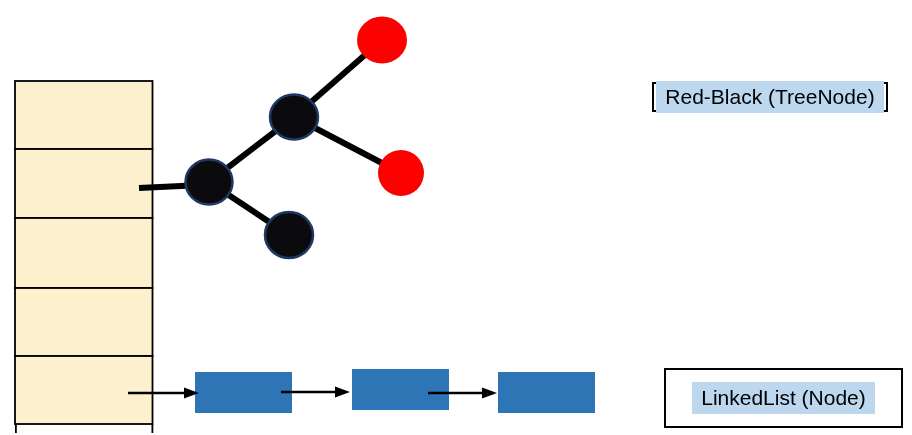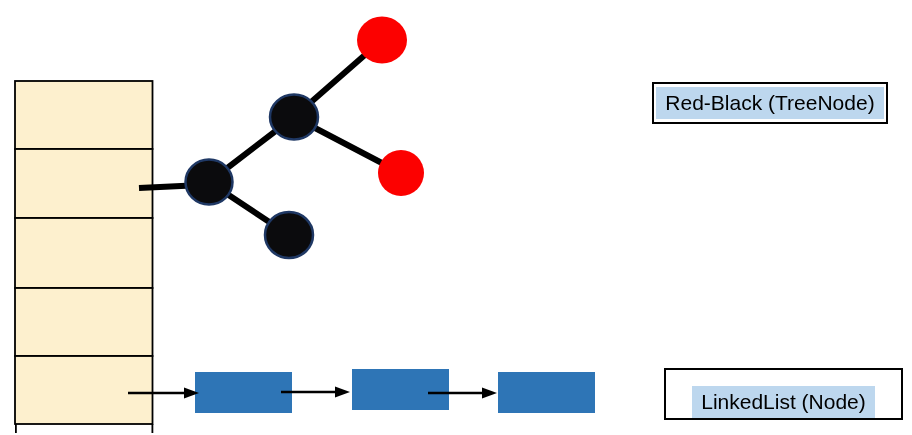--- a/index.html
+++ b/index.html
@@ -10,22 +10,22 @@
   .stage{position:absolute;inset:0;width:912px;height:435px;}
   svg{position:absolute;left:0;top:0;}
   .label-box{
     position:absolute;box-sizing:border-box;background:#ffffff;
     border:2px solid #000000;display:flex;align-items:center;justify-content:center;
   }
   .label-box .hl{
     background:#BDD7EE;color:#000000;font-size:21px;line-height:1.25;
     padding:3px 9px;white-space:nowrap;font-family:"Liberation Sans",sans-serif;
   }
-  .tree-label{left:652px;top:82px;width:236px;height:42px;}
-  .list-label{left:664px;top:368px;width:239px;height:52px;align-items:flex-end;}
+  .tree-label{left:652px;top:82px;width:236px;height:30px;}
+  .list-label{left:664px;top:368px;width:239px;height:60px;}
 </style>
 </head>
 <body>
 
 <div class="stage">
 
   <svg width="912" height="435" viewBox="0 0 912 435">
 
     <g>
       <rect x="15" y="81" width="137.5" height="68" stroke="#000" stroke-width="1.8" fill="#FDF0CE"></rect>

